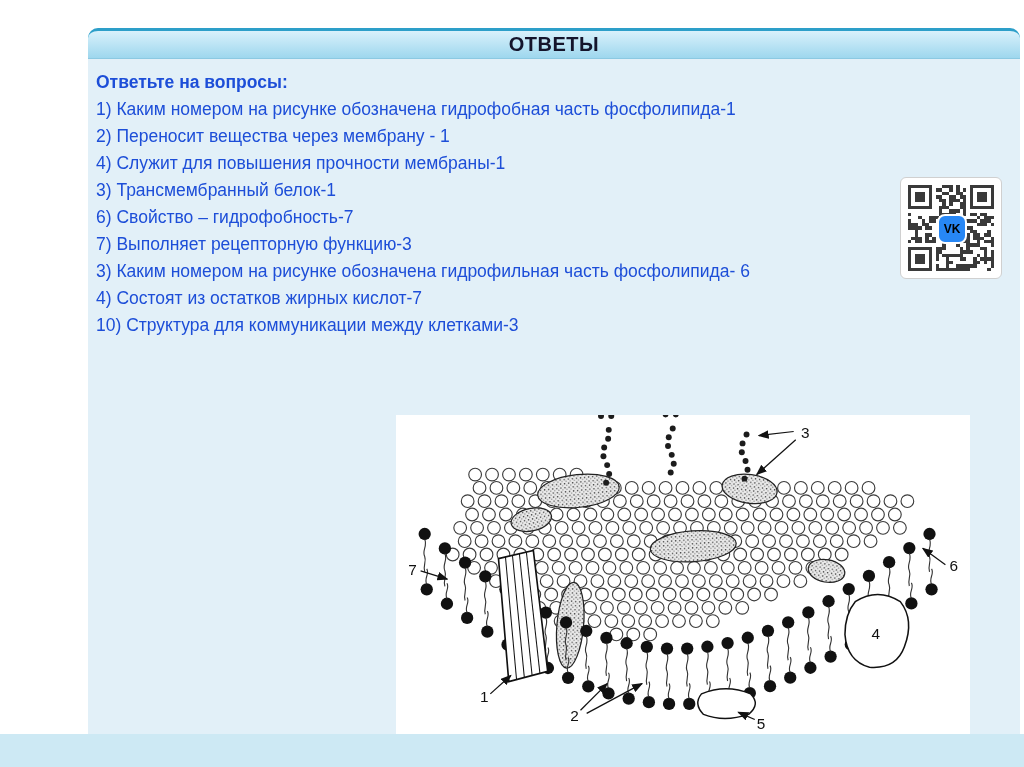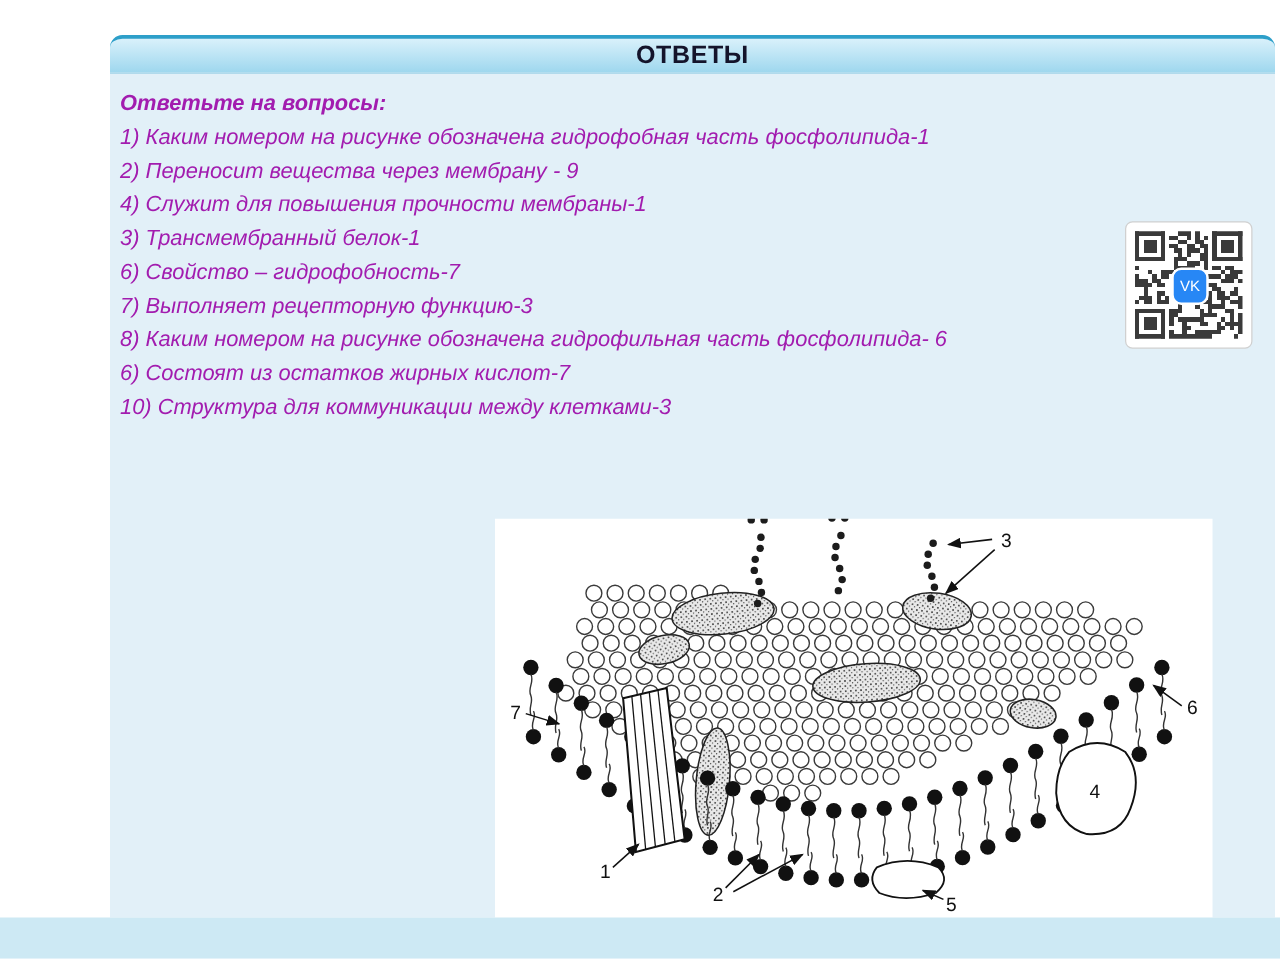--- a/index.html
+++ b/index.html
@@ -14,54 +14,54 @@
   html,body{margin:0;padding:0;}
   body{font-family:"Liberation Sans", sans-serif;background:#fff;}
   .page{position:relative;width:1024px;height:767px;background:#fff;overflow:hidden;}
   .bottom-strip{position:absolute;left:0;right:0;bottom:0;height:33px;background:var(--strip);}
   .slide{position:absolute;left:58px;right:4px;top:28px;bottom:33px;background:var(--slide-bg);border-radius:10px 10px 0 0;margin-left:30px;}
   .title-bar{height:31px;background:linear-gradient(to bottom,var(--tb-top),var(--tb-bot));
     border-top:3px solid var(--accent);border-bottom:1px solid #8cc9e2;border-radius:10px 10px 0 0;
     display:flex;align-items:center;justify-content:center;}
   .title-bar h1{margin:0;font-size:20px;font-weight:bold;color:#14142b;letter-spacing:0.5px;}
   .content{position:relative;width:100%;height:calc(100% - 31px);}
-  .questions{position:absolute;left:8px;top:10px;width:800px;color:#a21caf;font-style:italic;}
+  .questions{position:absolute;left:8px;top:10px;width:800px;color:#1d4ed8;}
   .questions p{margin:0;font-size:17.5px;line-height:27px;}
   .questions p.intro{font-weight:bold;}
   .qr-box{position:absolute;left:812px;top:118px;width:102px;height:102px;background:#fff;
     border:1px solid #d0d0d0;border-radius:6px;padding:7px;}
   .qr-box svg{display:block;width:86px;height:86px;}
   .vk-logo{position:absolute;left:36px;top:36px;width:30px;height:30px;background:var(--vk);
-    border-radius:8px;color:#ffffff;font-weight:normal;font-size:12px;display:flex;align-items:center;justify-content:center;
+    border-radius:8px;color:#000000;font-weight:bold;font-size:12px;display:flex;align-items:center;justify-content:center;
     border:2px solid #fff;}
   .diagram{position:absolute;left:308px;top:356px;width:574px;height:320px;background:#fff;}
   .diagram svg{display:block;width:100%;height:100%;}
 </style>
 </head>
 <body>
 
 <div class="page">
   <div class="slide">
 
     <div class="title-bar">
       <h1>ОТВЕТЫ</h1>
     </div>
 
     <div class="content">
 
       <div class="questions">
         <p class="intro">Ответьте на вопросы:</p>
         <p>1) Каким номером на рисунке обозначена гидрофобная часть фосфолипида-1</p>
-        <p>2) Переносит вещества через мембрану - 9</p>
+        <p>2) Переносит вещества через мембрану - 1</p>
         <p>4) Служит для повышения прочности мембраны-1</p>
         <p>3) Трансмембранный белок-1</p>
         <p>6) Свойство – гидрофобность-7</p>
         <p>7) Выполняет рецепторную функцию-3</p>
-        <p>8) Каким номером на рисунке обозначена гидрофильная часть фосфолипида- 6</p>
-        <p>6) Состоят из остатков жирных кислот-7</p>
+        <p>3) Каким номером на рисунке обозначена гидрофильная часть фосфолипида- 6</p>
+        <p>4) Состоят из остатков жирных кислот-7</p>
         <p>10) Структура для коммуникации между клетками-3</p>
       </div>
 
       <div class="qr-box">
         <svg id="qr-svg" viewBox="0 0 25 25" shape-rendering="crispEdges">
             <rect x="0" y="0" width="7" height="1" fill="#3a3a3a"></rect>
             <rect x="0" y="6" width="7" height="1" fill="#3a3a3a"></rect>
             <rect x="0" y="0" width="1" height="7" fill="#3a3a3a"></rect>
             <rect x="6" y="0" width="1" height="7" fill="#3a3a3a"></rect>
             <rect x="2" y="2" width="3" height="3" fill="#3a3a3a"></rect>

